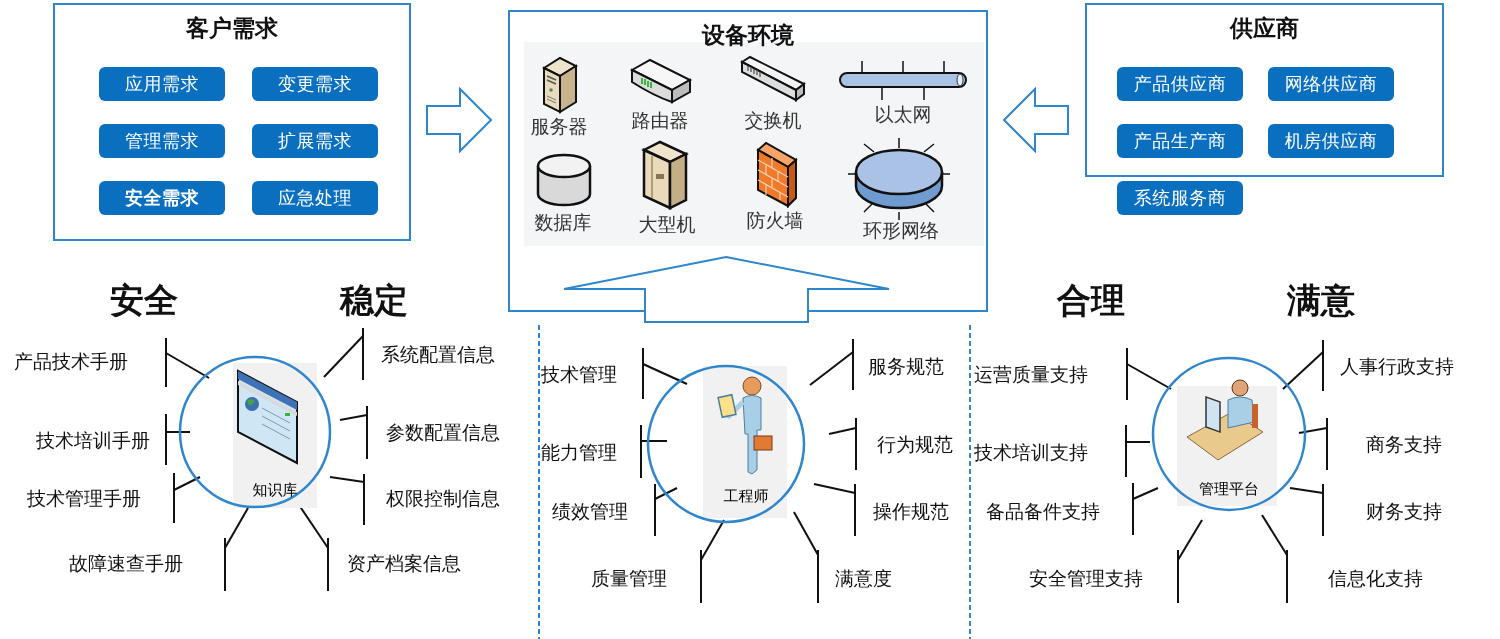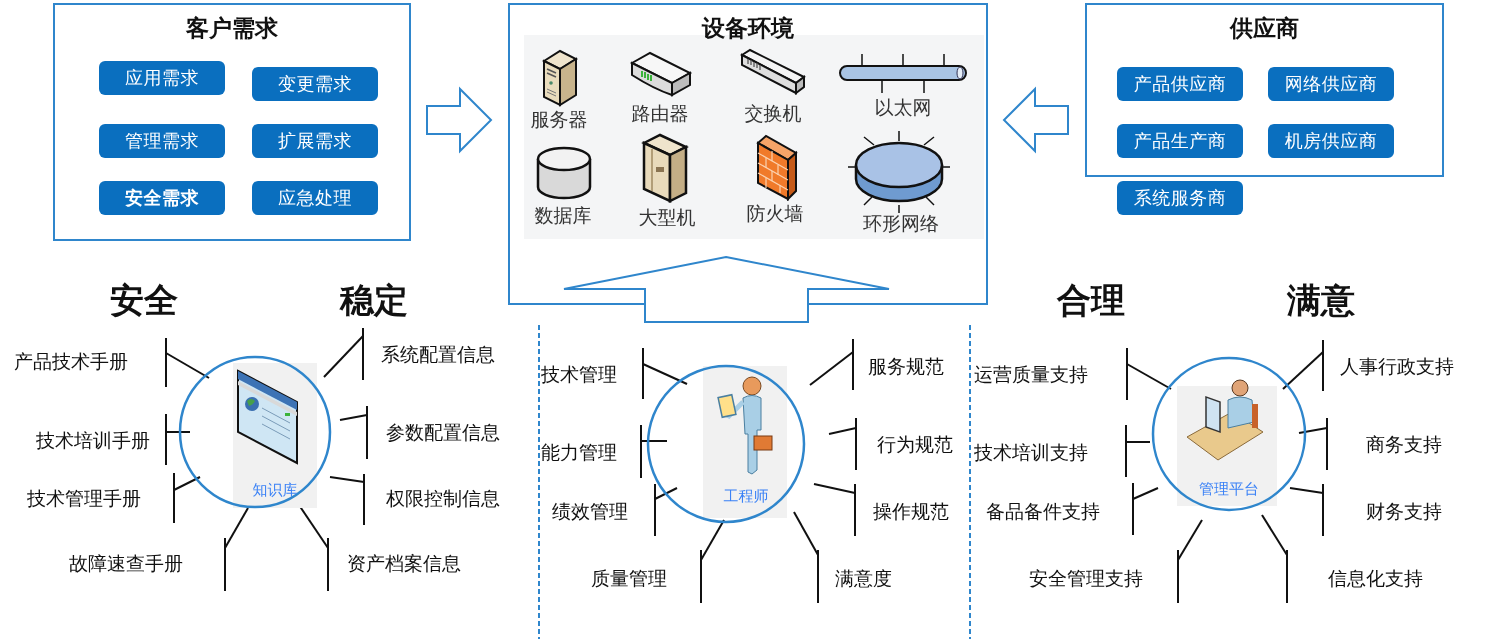--- a/index.html
+++ b/index.html
@@ -7,37 +7,37 @@
          font-family:"DejaVu Sans","Liberation Sans",sans-serif; color:#111; }
   .abs { position:absolute; }
   .box { position:absolute; border:2px solid #2f86cc; background:#fff; box-sizing:border-box; }
   .box-title { position:absolute; left:0; right:0; text-align:center; font-weight:bold; font-size:23px; color:#111; }
   .pill { position:absolute; width:126px; height:34px; background:#0a6fbf; color:#fff; border-radius:6px;
           font-size:18px; line-height:34px; text-align:center; letter-spacing:0.5px; }
   .device-area { position:absolute; left:14px; top:30px; width:460px; height:204px; background:#f4f5f6; }
   .dev-label { position:absolute; font-family:"DejaVu Serif","Liberation Serif",serif; font-size:19px; color:#333; text-align:center; width:110px; }
   .heading { position:absolute; font-weight:bold; font-size:34px; color:#111; }
   .leaf { position:absolute; font-size:19px; color:#111; white-space:nowrap; }
-  .center-label { position:absolute; font-family:Liberation Mono, monospace; font-size:15px; color:#3b82f6; text-align:center; width:100px; }
+  .center-label { position:absolute; font-family:Liberation Mono, monospace; font-size:15px; color:#000000; text-align:center; width:100px; }
   svg.overlay { position:absolute; left:0; top:0; }
 </style>
 </head>
 <body>
 
 <div class="box" style="left:53px; top:3px; width:358px; height:238px;">
   <div class="box-title" style="top:8px;">客户需求</div>
-  <div class="pill" style="left:44px; top:56px;">应用需求</div>
+  <div class="pill" style="left:44px; top:62px;">应用需求</div>
   <div class="pill" style="left:197px; top:62px;">变更需求</div>
   <div class="pill" style="left:44px; top:119px;">管理需求</div>
   <div class="pill" style="left:197px; top:119px;">扩展需求</div>
   <div class="pill" style="left:44px; top:176px;font-weight:bold;">安全需求</div>
   <div class="pill" style="left:197px; top:176px;">应急处理</div>
 </div>
 
-<div class="box" style="left:508px; top:3px; width:480px; height:302px;">
+<div class="box" style="left:508px; top:10px; width:480px; height:302px;">
   <div class="device-area"></div>
   <div class="box-title" style="top:8px;">设备环境</div>
 
   <svg class="abs" style="left:28px; top:44px;" width="44" height="58" viewBox="0 0 44 58">
     <polygon points="6,12 22,2 38,10 22,20" fill="#efe4cc" stroke="#111" stroke-width="2"></polygon>
     <polygon points="6,12 22,20 22,56 6,48" fill="#e9dcbd" stroke="#111" stroke-width="2"></polygon>
     <polygon points="22,20 38,10 38,46 22,56" fill="#c8b48c" stroke="#111" stroke-width="2"></polygon>
     <line x1="9" y1="20" x2="18" y2="24" stroke="#555" stroke-width="1.5"></line>
     <line x1="9" y1="24" x2="18" y2="28" stroke="#555" stroke-width="1.5"></line>
     <circle cx="13" cy="34" r="1.8" fill="#4a8a6a"></circle>

